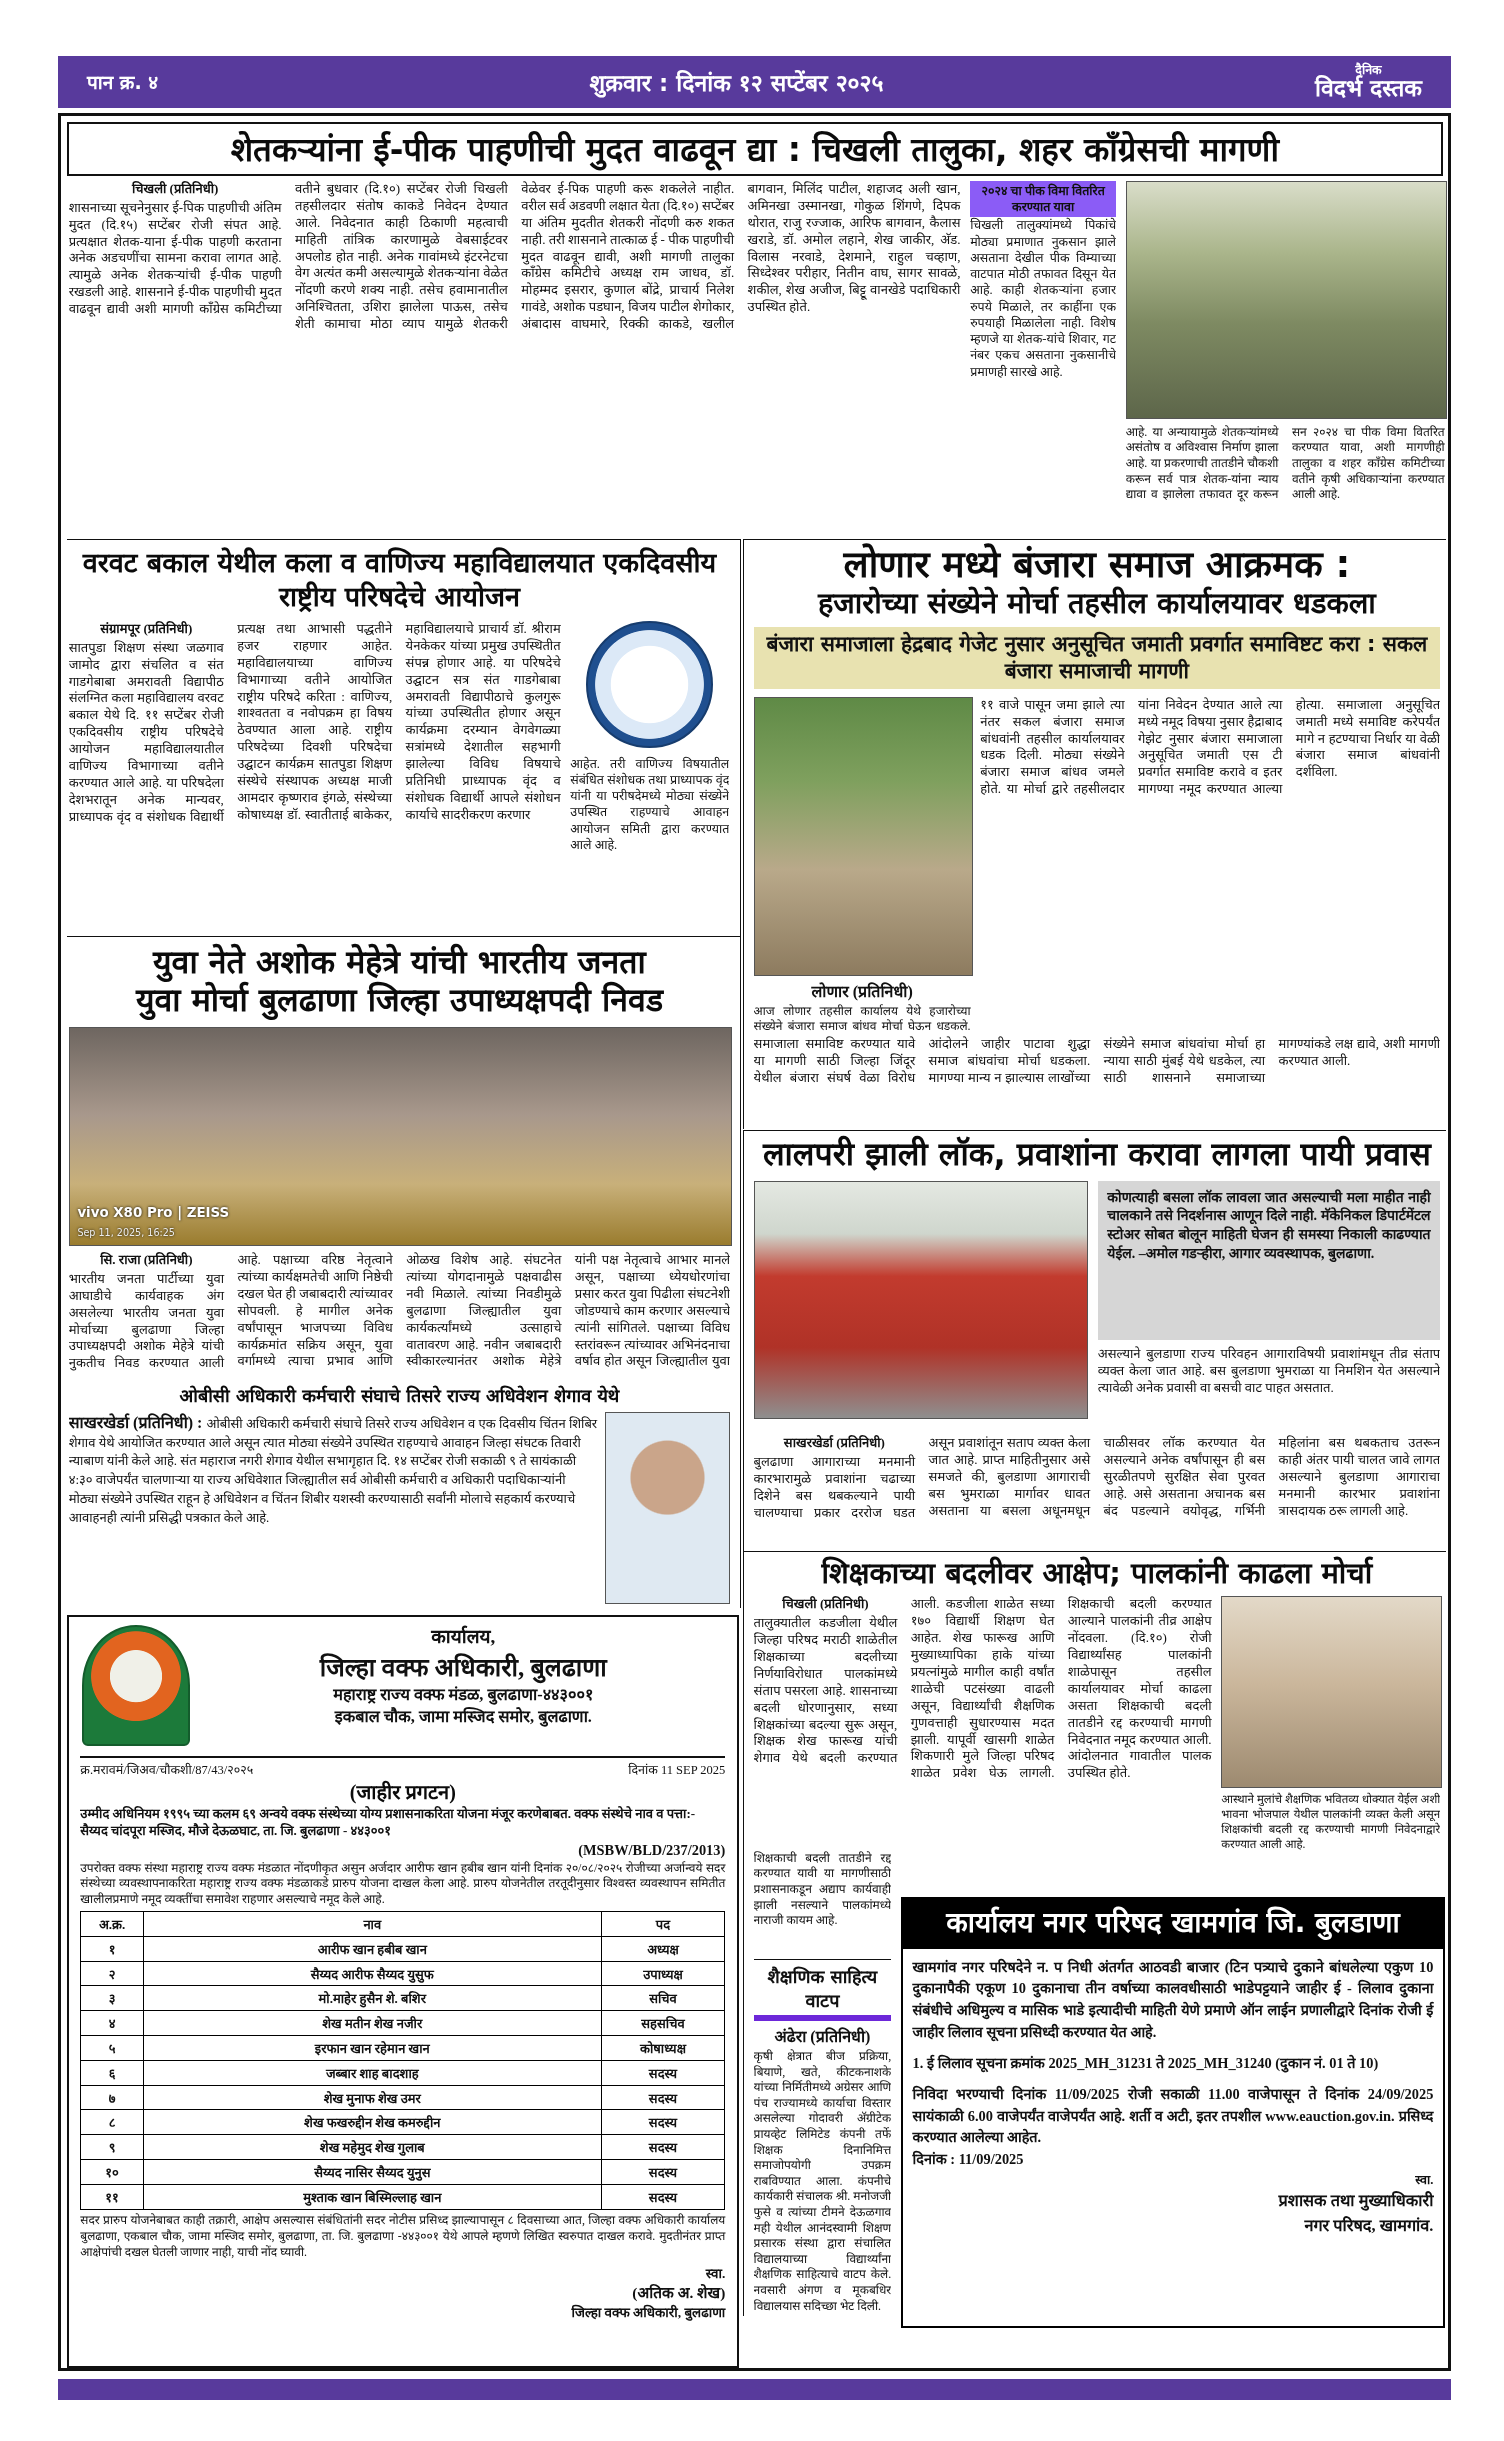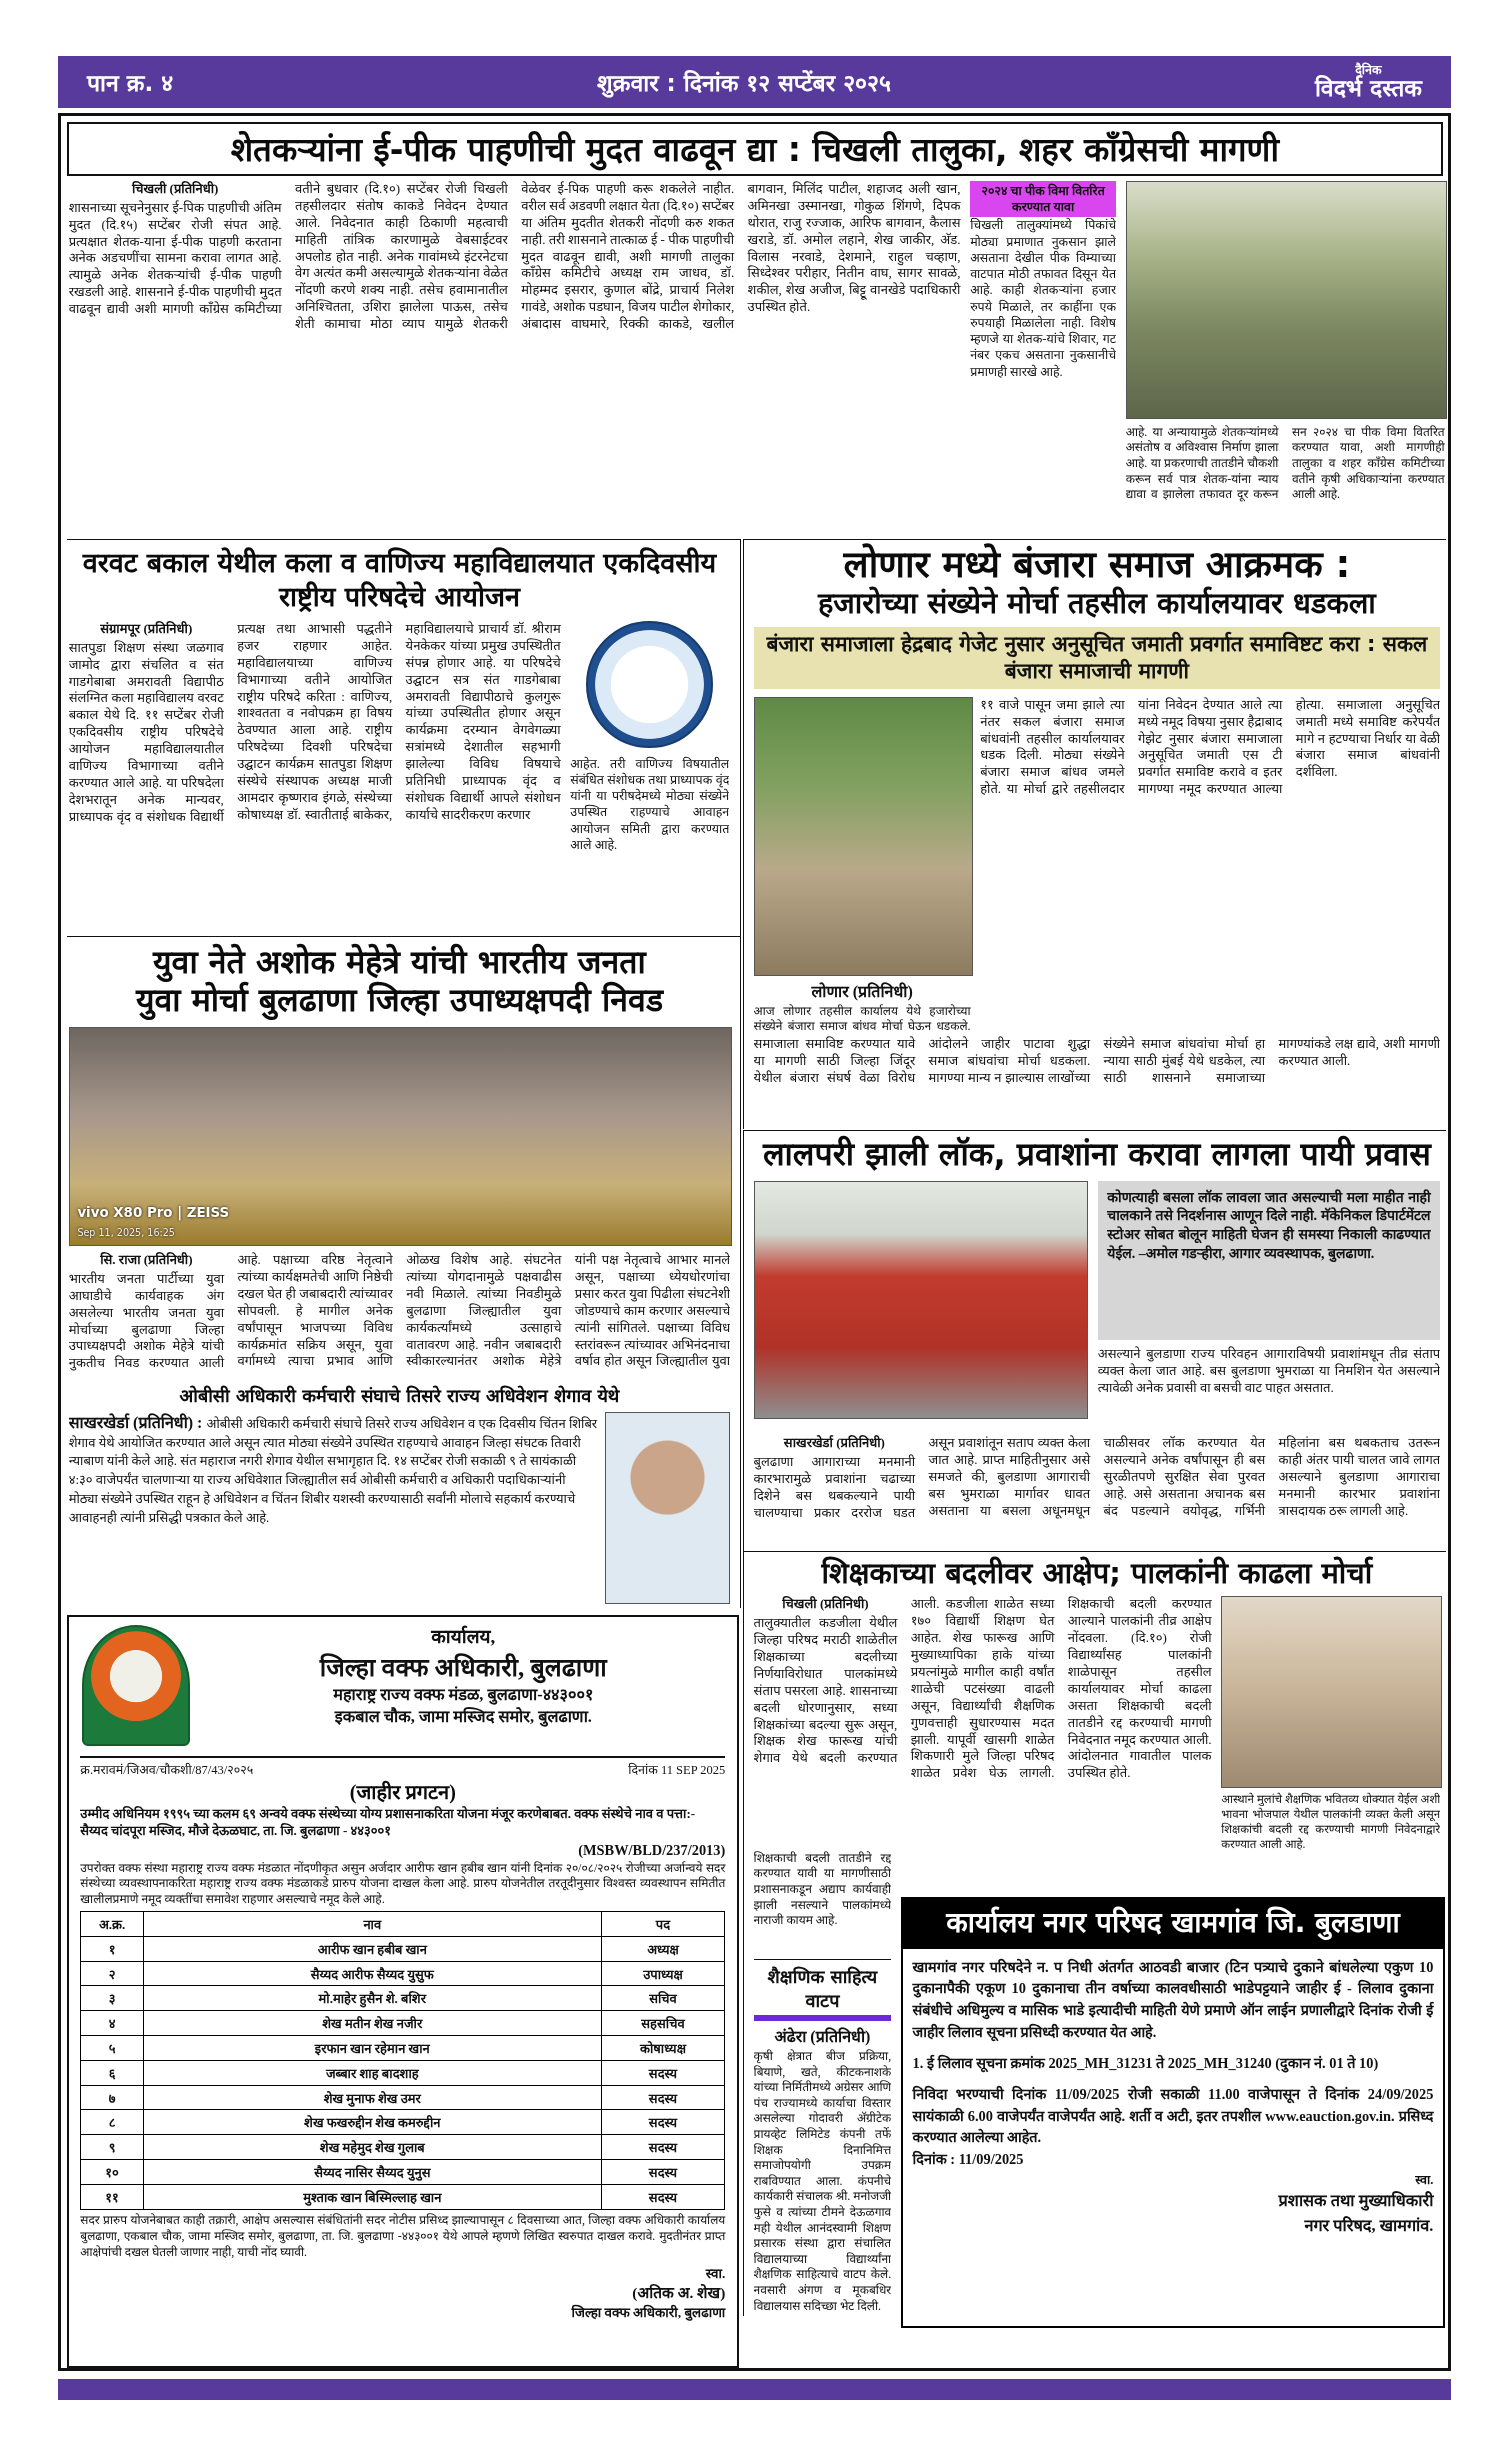--- a/index.html
+++ b/index.html
@@ -3,21 +3,21 @@
 <meta charset="utf-8">
 <style>
   html,body{margin:0;padding:0;background:#e9e9e9;}
   .page{position:relative;width:1504px;height:2441px;background:#ffffff;
         font-family:"Liberation Serif","DejaVu Serif",serif;color:#111;overflow:hidden;}
   .abs{position:absolute;box-sizing:border-box;}
   
   .topbar{left:58px;top:56px;width:1393px;height:52px;background:#583a9c;color:#fff;
           display:flex;align-items:center;justify-content:space-between;padding:0 29px;
           font-family:"DejaVu Sans","Liberation Sans",sans-serif;font-weight:bold;}
-  .topbar .pageno{font-size:23px;}
+  .topbar .pageno{font-size:19px;}
   .topbar .dateline{font-size:23px;}
   .brand{text-align:center;line-height:1.02;}
   .brand .b-small{font-size:12.5px;display:block;}
   .brand .b-main{font-size:23px;display:block;}
   .bottombar{left:58px;top:2379px;width:1393px;height:21px;background:#583a9c;}
   
   .content{left:58px;top:113px;width:1393px;height:2258px;border:3.8px solid #111;overflow:hidden;}
   .hl{font-family:"DejaVu Sans","Liberation Sans",sans-serif;font-weight:bold;text-align:center;color:#0b0b0b;}
   .body-text{text-align:justify;font-size:13px;line-height:1.3;}
   .byline{font-weight:bold;display:block;text-align:center;margin-bottom:1.9px;}
@@ -30,21 +30,21 @@
   .ph-yuva{background:linear-gradient(180deg,#6e6660 0%,#a8988c 40%,#c8b07a 72%,#9a7c2e 100%);}
   .ph-bus{background:linear-gradient(180deg,#e4e8e2 0%,#cfd6cd 22%,#c23b2e 40%,#b03227 70%,#8f8f8f 100%);}
   .ph-portrait{background:radial-gradient(circle at 50% 34%,#caa58a 0 26%,#dfe9f2 27% 100%);}
   .ph-shikshak{background:linear-gradient(180deg,#e3d9c8 0%,#cbb79c 45%,#9d8a70 100%);}
   .watermark{position:absolute;left:7.7px;bottom:25px;color:#fff;font-family:"DejaVu Sans",sans-serif;
              font-size:13.4px;font-weight:bold;text-shadow:0 0 2.9px #000;}
   .watermark2{position:absolute;left:7.7px;bottom:7.7px;color:#eee;font-family:"DejaVu Sans",sans-serif;
              font-size:9.6px;text-shadow:0 0 2.9px #000;}
   .band{background:#e8e2b0;font-family:"DejaVu Sans","Liberation Sans",sans-serif;
         font-weight:bold;text-align:center;}
-  .ylight{background:#d946ef;font-weight:bold;}
+  .ylight{background:#8b5cf6;font-weight:bold;}
   .quote-box{background:#d6d6d6;font-weight:bold;text-align:justify;padding:7.7px 9.6px;font-size:14px;line-height:1.35;}
   .vline-l{border-left:1.4px solid #111;}
   .hline-t{border-top:1.4px solid #111;}
   
   .emblem-wakf{width:108px;height:121px;border-radius:50% 50% 5.8px 5.8px;
       background:radial-gradient(circle at 50% 42%,#f0f0e8 0 30%,#e2641f 31% 52%,#1c7a3a 53% 100%);
       border:2.9px solid #145c2c;}
   .emblem-college{width:123px;height:123px;border-radius:50%;
       background:radial-gradient(circle,#ffffff 0 44%,#dce9f7 45% 62%,#1f4f8f 63% 100%);
       border:2.9px solid #173c6d;margin:0 auto;}

